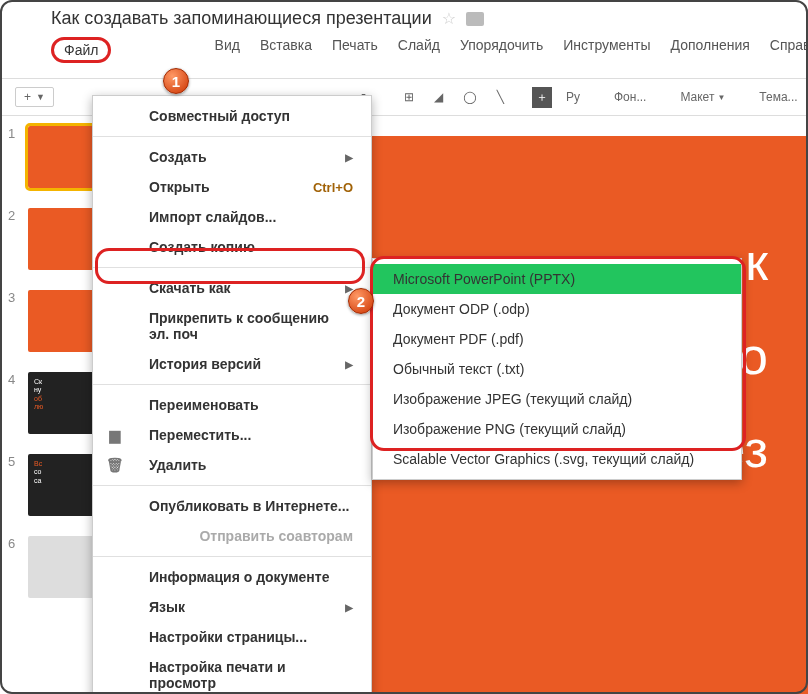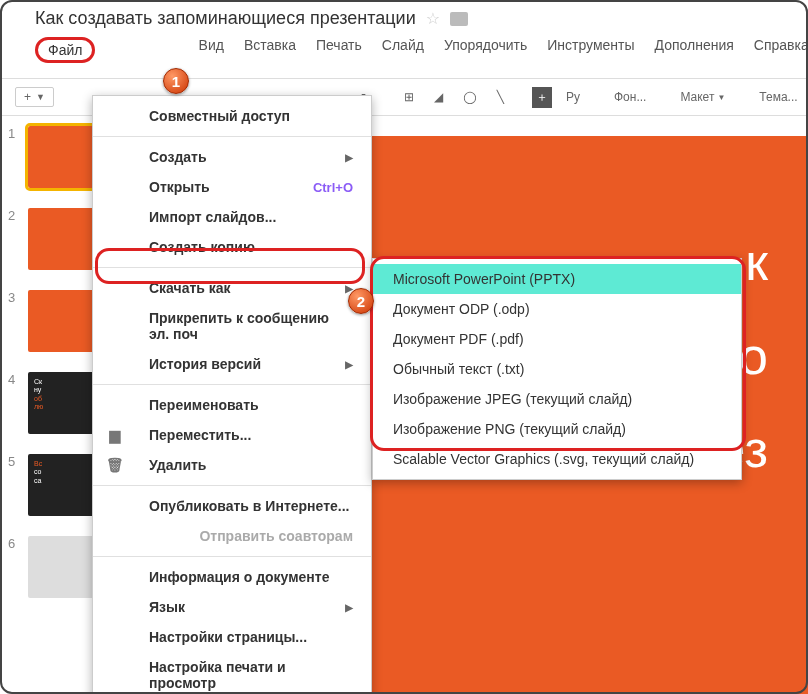--- a/index.html
+++ b/index.html
@@ -1,19 +1,19 @@
 <!DOCTYPE html>
 <html><head>
 <meta charset="utf-8">
 <style>
 * { box-sizing: border-box; margin: 0; padding: 0; }
 body { font-family: Arial, sans-serif; font-size: 13px; color: #555; background: #fff; width: 808px; height: 694px; overflow: hidden; position: relative; }
 
 
-.header { padding: 8px 20px 0 20px; display: flex; align-items: flex-start; gap: 15px; }
+.header { padding: 8px 20px 0 36px; display: flex; align-items: flex-start; gap: 15px; }
 .logo { width: 32px; height: 40px; background: linear-gradient(#FFCA28 0%, #FFCA28 30%, #FDD835 30%, #FDD835 100%); border-radius: 3px; margin-top: 5px; position: relative; }
 .logo::after { content: ""; position: absolute; bottom: 8px; left: 6px; right: 6px; height: 12px; background: #fff; border-radius: 1px; }
 .title-area { flex: 1; }
 .doc-title { font-size: 18px; color: #333; margin-bottom: 8px; display: flex; align-items: center; gap: 10px; }
 .star { color: #ccc; font-size: 16px; }
 .folder { width: 18px; height: 14px; background: #bbb; border-radius: 2px; }
 
 
 .menubar { display: flex; gap: 20px; font-size: 14px; color: #555; }
 .menu-item { cursor: pointer; }
@@ -40,30 +40,30 @@
 .dark-txt .w { color: #fff; display: block; }
 .dark-txt .o { color: #ea5a24; display: block; }
 .canvas { flex: 1; background: #ea5a24; margin: 20px 0 0 20px; position: relative; color: #fff; font-size: 52px; font-weight: 400; padding: 80px 40px; text-align: right; line-height: 1.8; }
 
 
 .dropdown { position: absolute; left: 92px; top: 95px; width: 280px; background: #fff; border: 1px solid #ccc; box-shadow: 0 3px 10px rgba(0,0,0,.3); z-index: 30; padding: 5px 0; font-size: 14px; color: #333; }
 .dd-item { padding: 7px 18px 7px 56px; display: flex; align-items: center; justify-content: space-between; cursor: pointer; position: relative; font-weight: bold; }
 .dd-item.disabled { color: #aaa; justify-content: flex-end; }
 .dd-sep { border-top: 1px solid #e0e0e0; margin: 5px 0; }
 .dd-arrow { color: #666; font-size: 10px; }
-.dd-shortcut { color: #8b5cf6; font-size: 13px; }
+.dd-shortcut { color: #a16207; font-size: 13px; }
 .dd-icon { position: absolute; left: 14px; width: 16px; height: 16px; display: flex; align-items: center; justify-content: center; color: #777; }
 
 .dd-item.hl-item { position: relative; gap: 25px; }
 .hl-box1 { position: absolute; left: 95px; top: 248px; width: 270px; height: 36px; border: 3px solid #d22; border-radius: 14px; z-index: 40; pointer-events: none; }
 
 
 .submenu { position: absolute; left: 372px; top: 258px; width: 370px; background: #fff; border: 1px solid #ccc; box-shadow: 0 3px 10px rgba(0,0,0,.3); z-index: 35; padding: 5px 0; font-size: 14px; color: #333; }
 .sub-item { padding: 7px 20px; cursor: pointer; }
-.sub-item.sel { background: #5eead4; }
+.sub-item.sel { background: #22c55e; }
 .hl-box2 { position: absolute; left: 370px; top: 256px; width: 376px; height: 195px; border: 3px solid #d22; border-radius: 14px; z-index: 40; pointer-events: none; }
 
 .frame { position: absolute; inset: 0; border: 2px solid #444; border-radius: 12px; pointer-events: none; z-index: 100; }
 </style>
 </head>
 <body>
 
 <div class="frame"></div>
 
 <div class="header">

